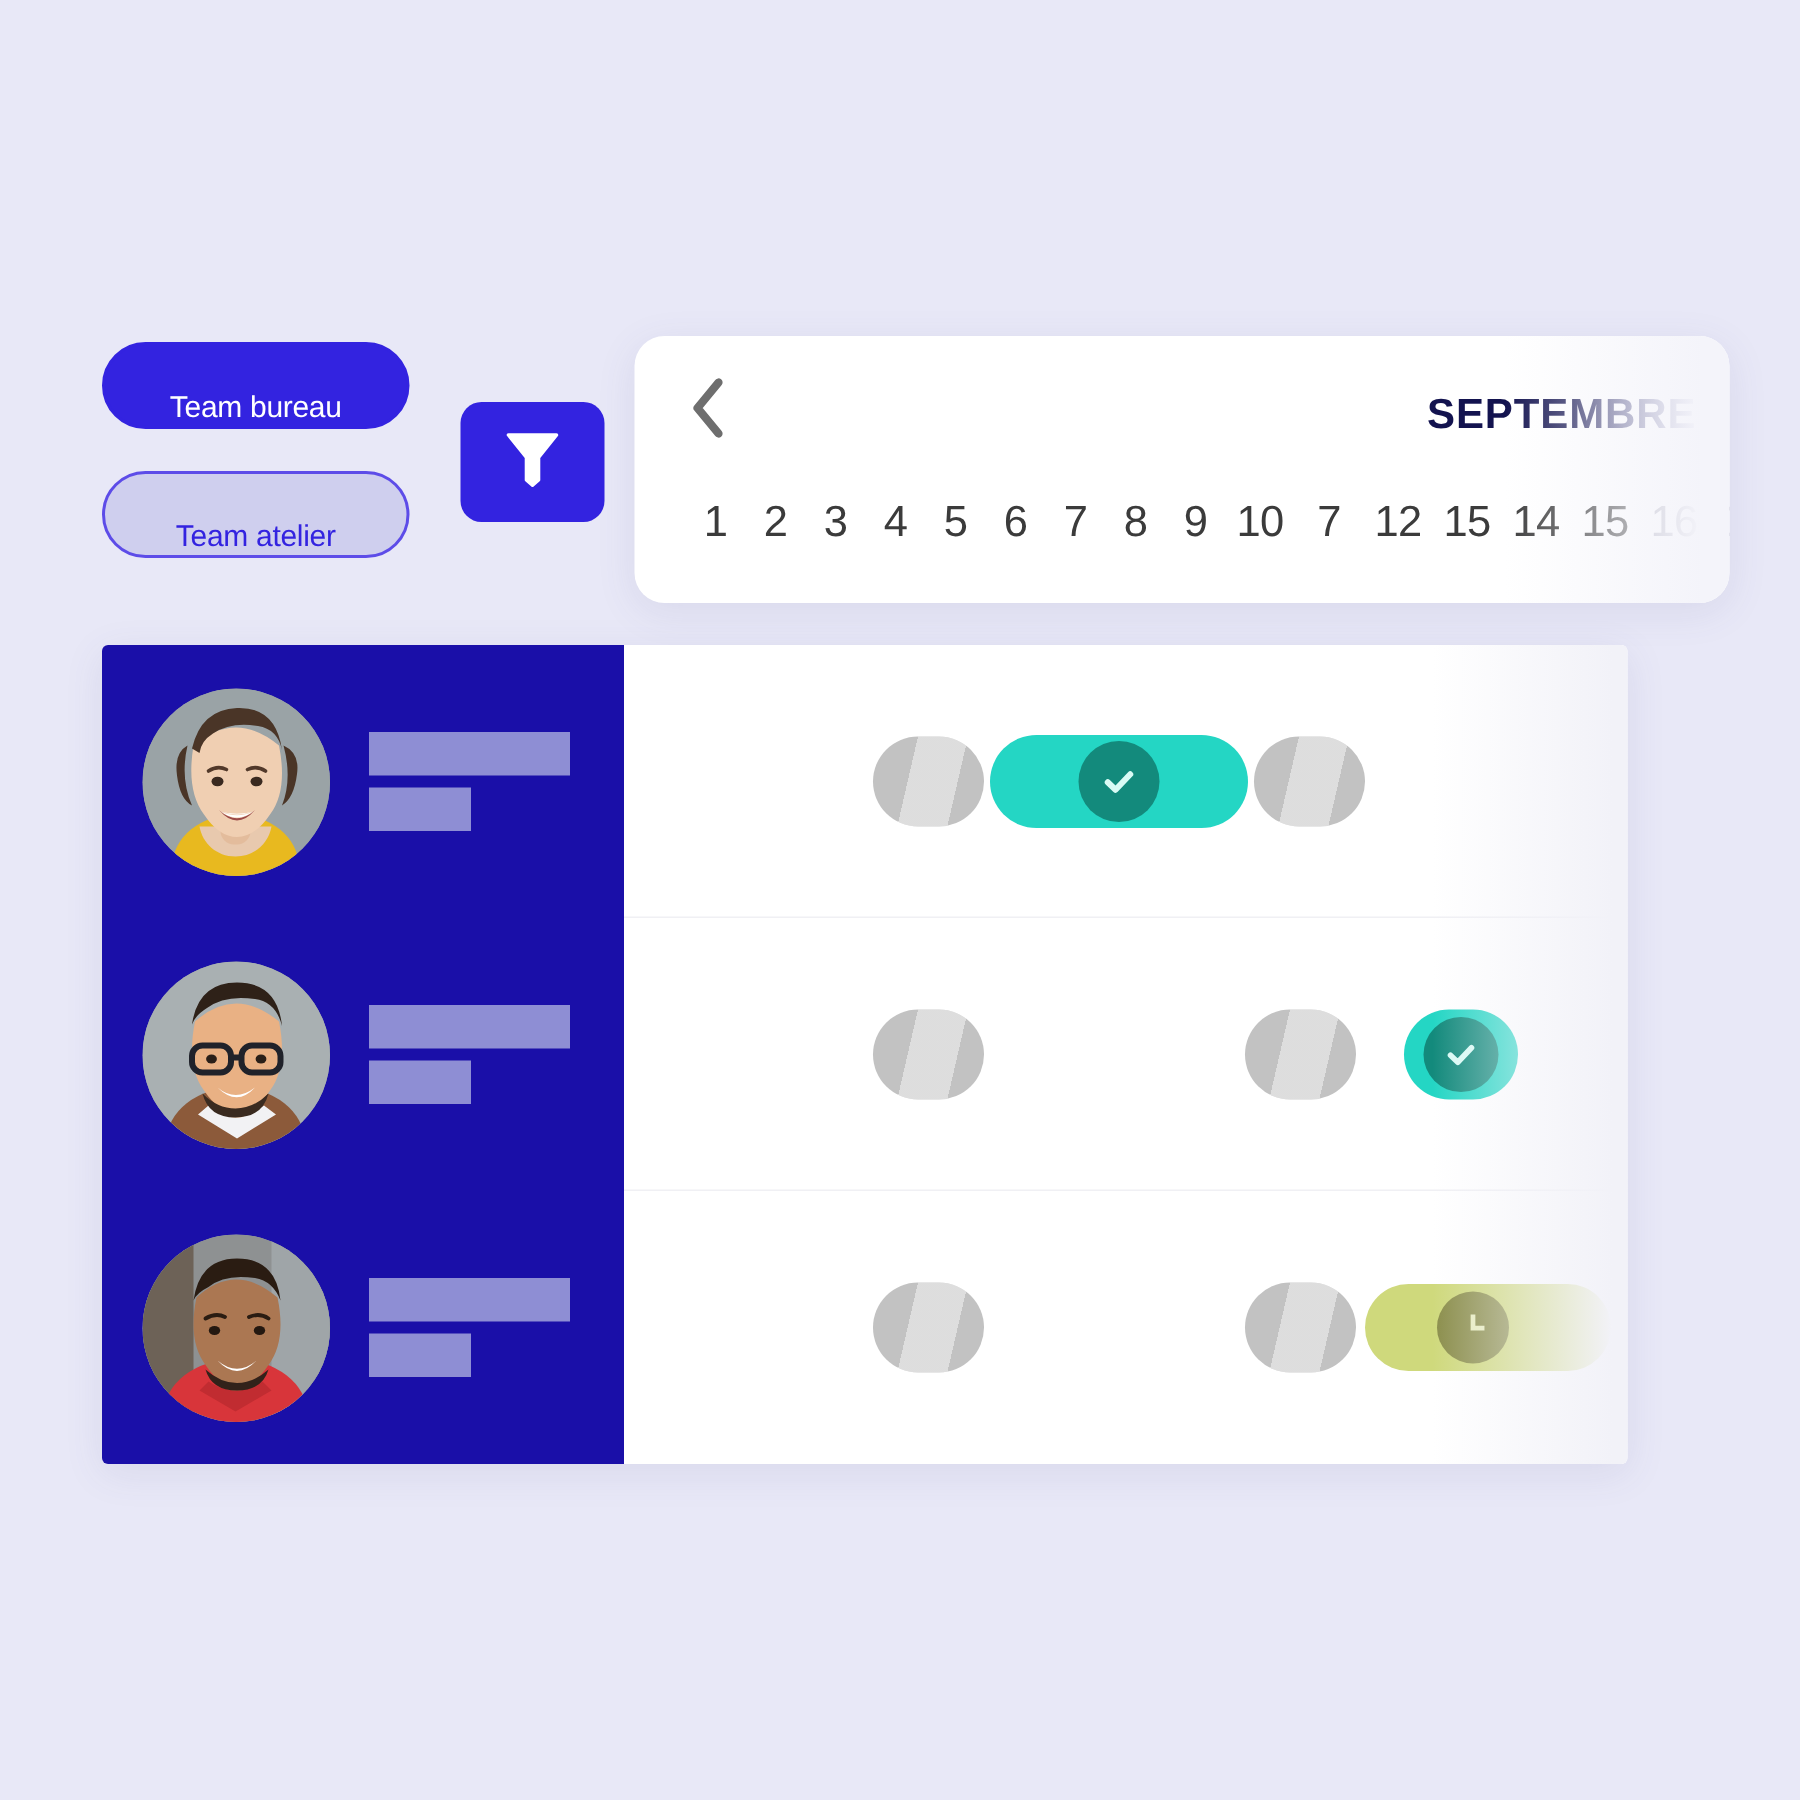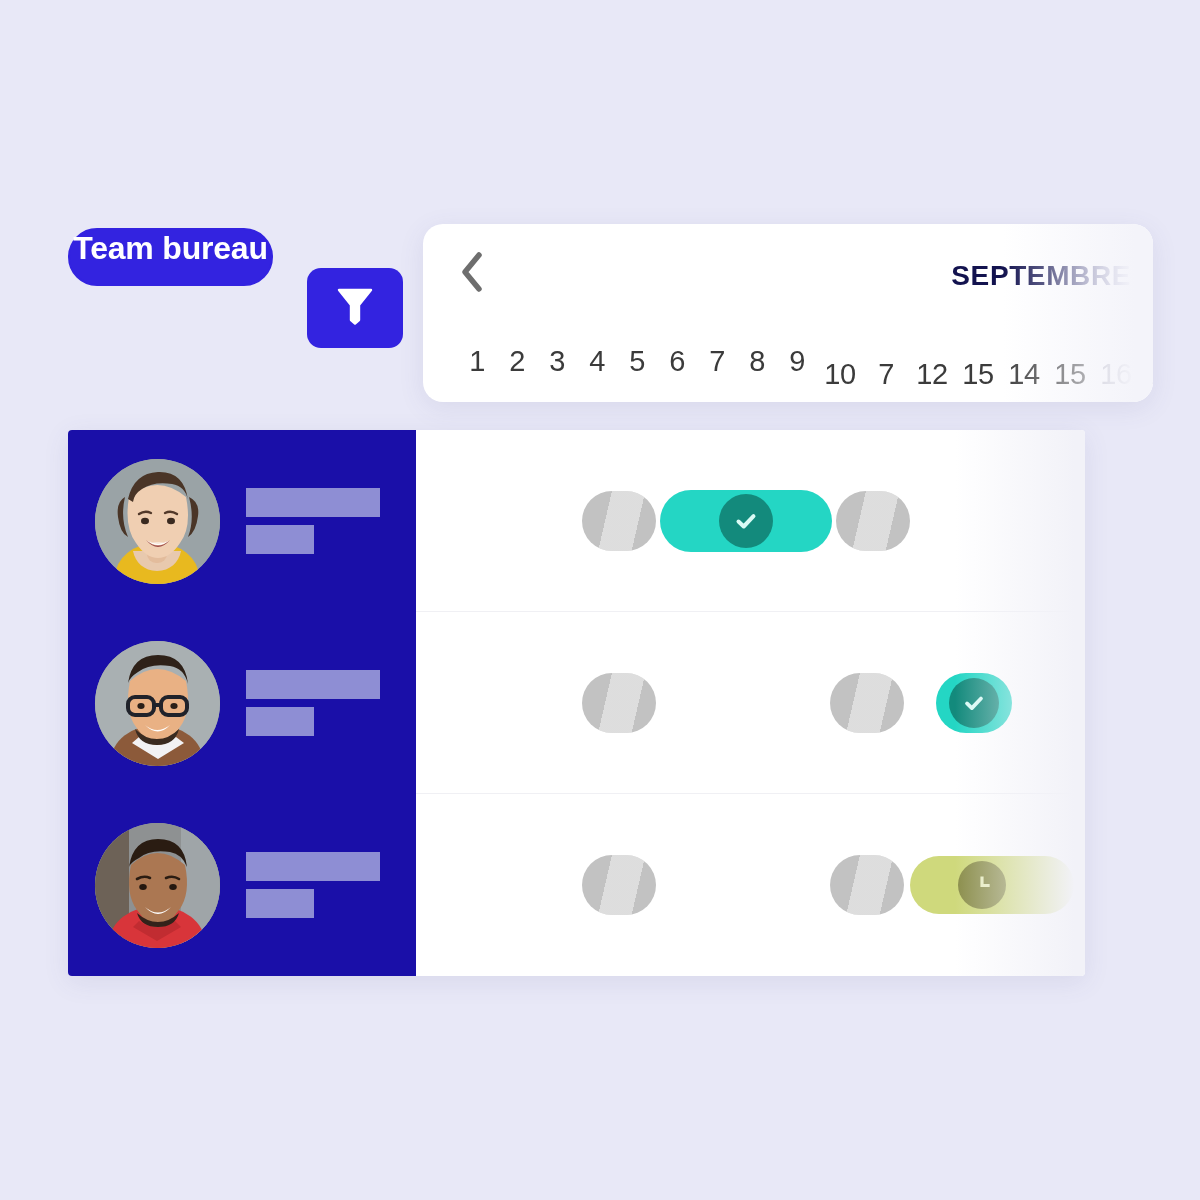--- a/index.html
+++ b/index.html
@@ -30,26 +30,26 @@
 
   .team-pills {
     position: absolute;
     left: 0;
     top: 0;
     width: 205px;
   }
 
   .team-pill {
     display: flex;
-    align-items: flex-start;
+    align-items: flex-end;
     justify-content: center;
     height: 58px;
     border-radius: 29px;
-    font-size: 32px;
-    font-weight: bold;
+    font-size: 20px;
+    font-weight: normal;
     letter-spacing: -0.2px;
     cursor: pointer;
     user-select: none;
   }
 
   .team-pill.active {
     background: #3323e0;
     color: #ffffff;
     border: 2px solid #3323e0;
   }
@@ -140,21 +140,21 @@
 
   .day-cell {
     font-size: 29px;
     color: #3b3b3b;
     text-align: center;
     width: 40px;
     flex: 0 0 auto;
     cursor: pointer;
     letter-spacing: -0.5px;
   }
-  .day-cell.w { width: 46px; margin-top: 26px; }
+  .day-cell.w { width: 46px; }
 
   
   .board {
     position: absolute;
     left: 68px;
     top: 430px;
     width: 1017px;
     height: 546px;
     border-radius: 4px;
     overflow: hidden;
@@ -292,20 +292,23 @@
 </head>
 <body>
 
 <div class="stage">
 
   <div class="top-bar">
 
     <div class="team-pills">
       <div class="team-pill active">
         <span>Team bureau</span>
+      </div>
+      <div class="team-pill inactive">
+        <span>Team atelier</span>
       </div>
     </div>
 
     <div class="filter-btn">
       <span>
         <svg width="40" height="44" viewBox="0 0 40 44">
           <path d="M4 6 H36 L24 21 V36 L20 39.5 L16 36 V21 Z" fill="#ffffff" stroke="#ffffff" stroke-width="2.4" stroke-linejoin="round"></path>
         </svg>
       </span>
     </div>

